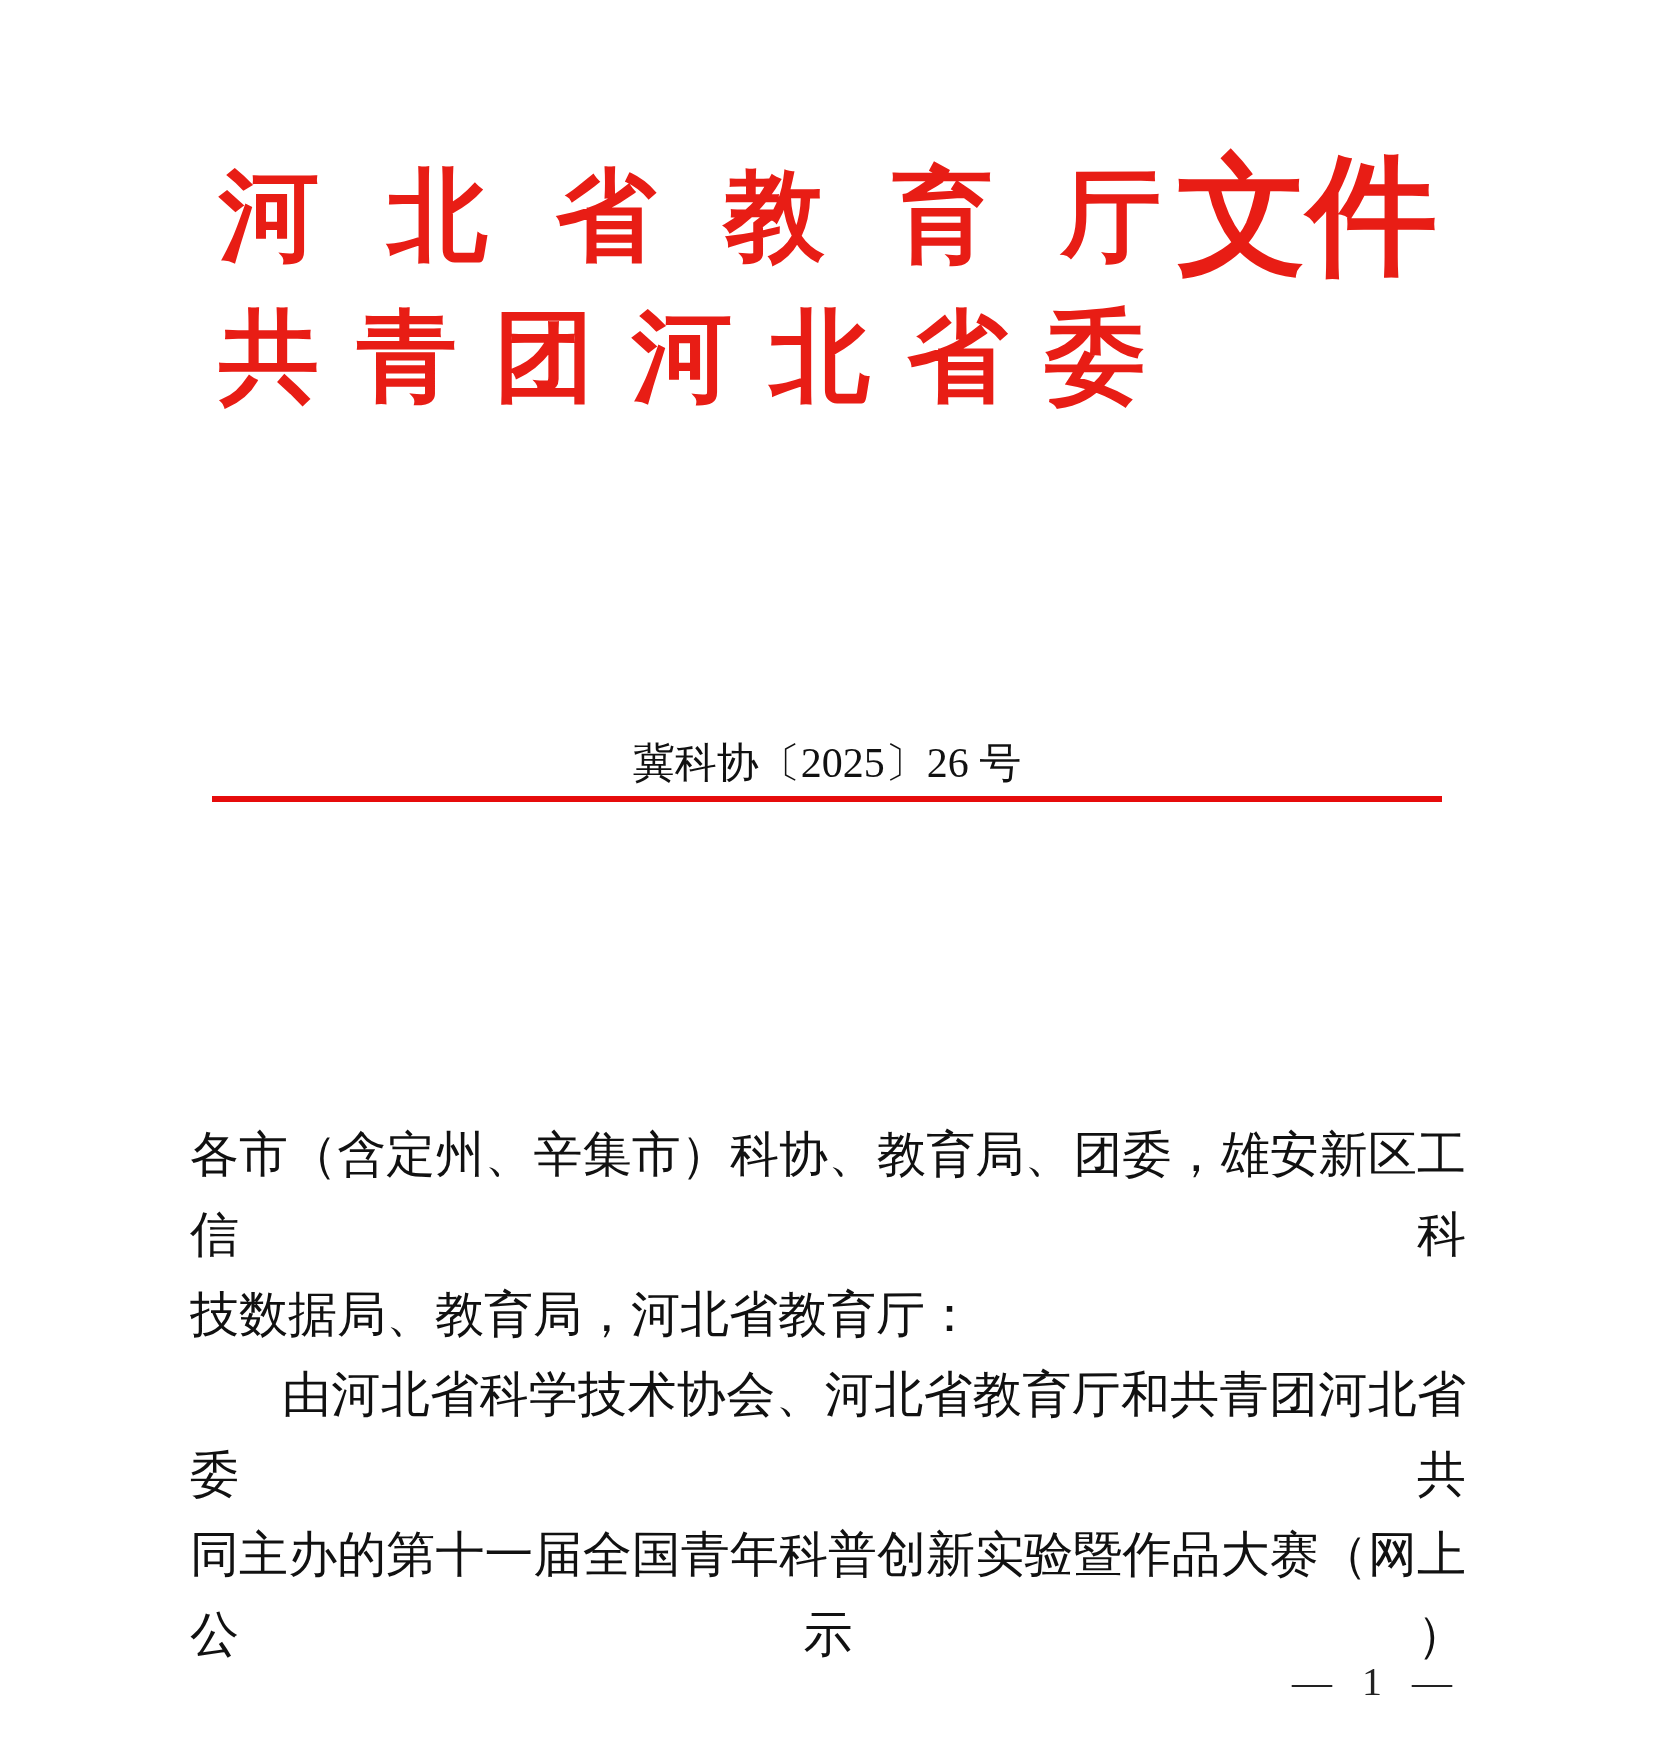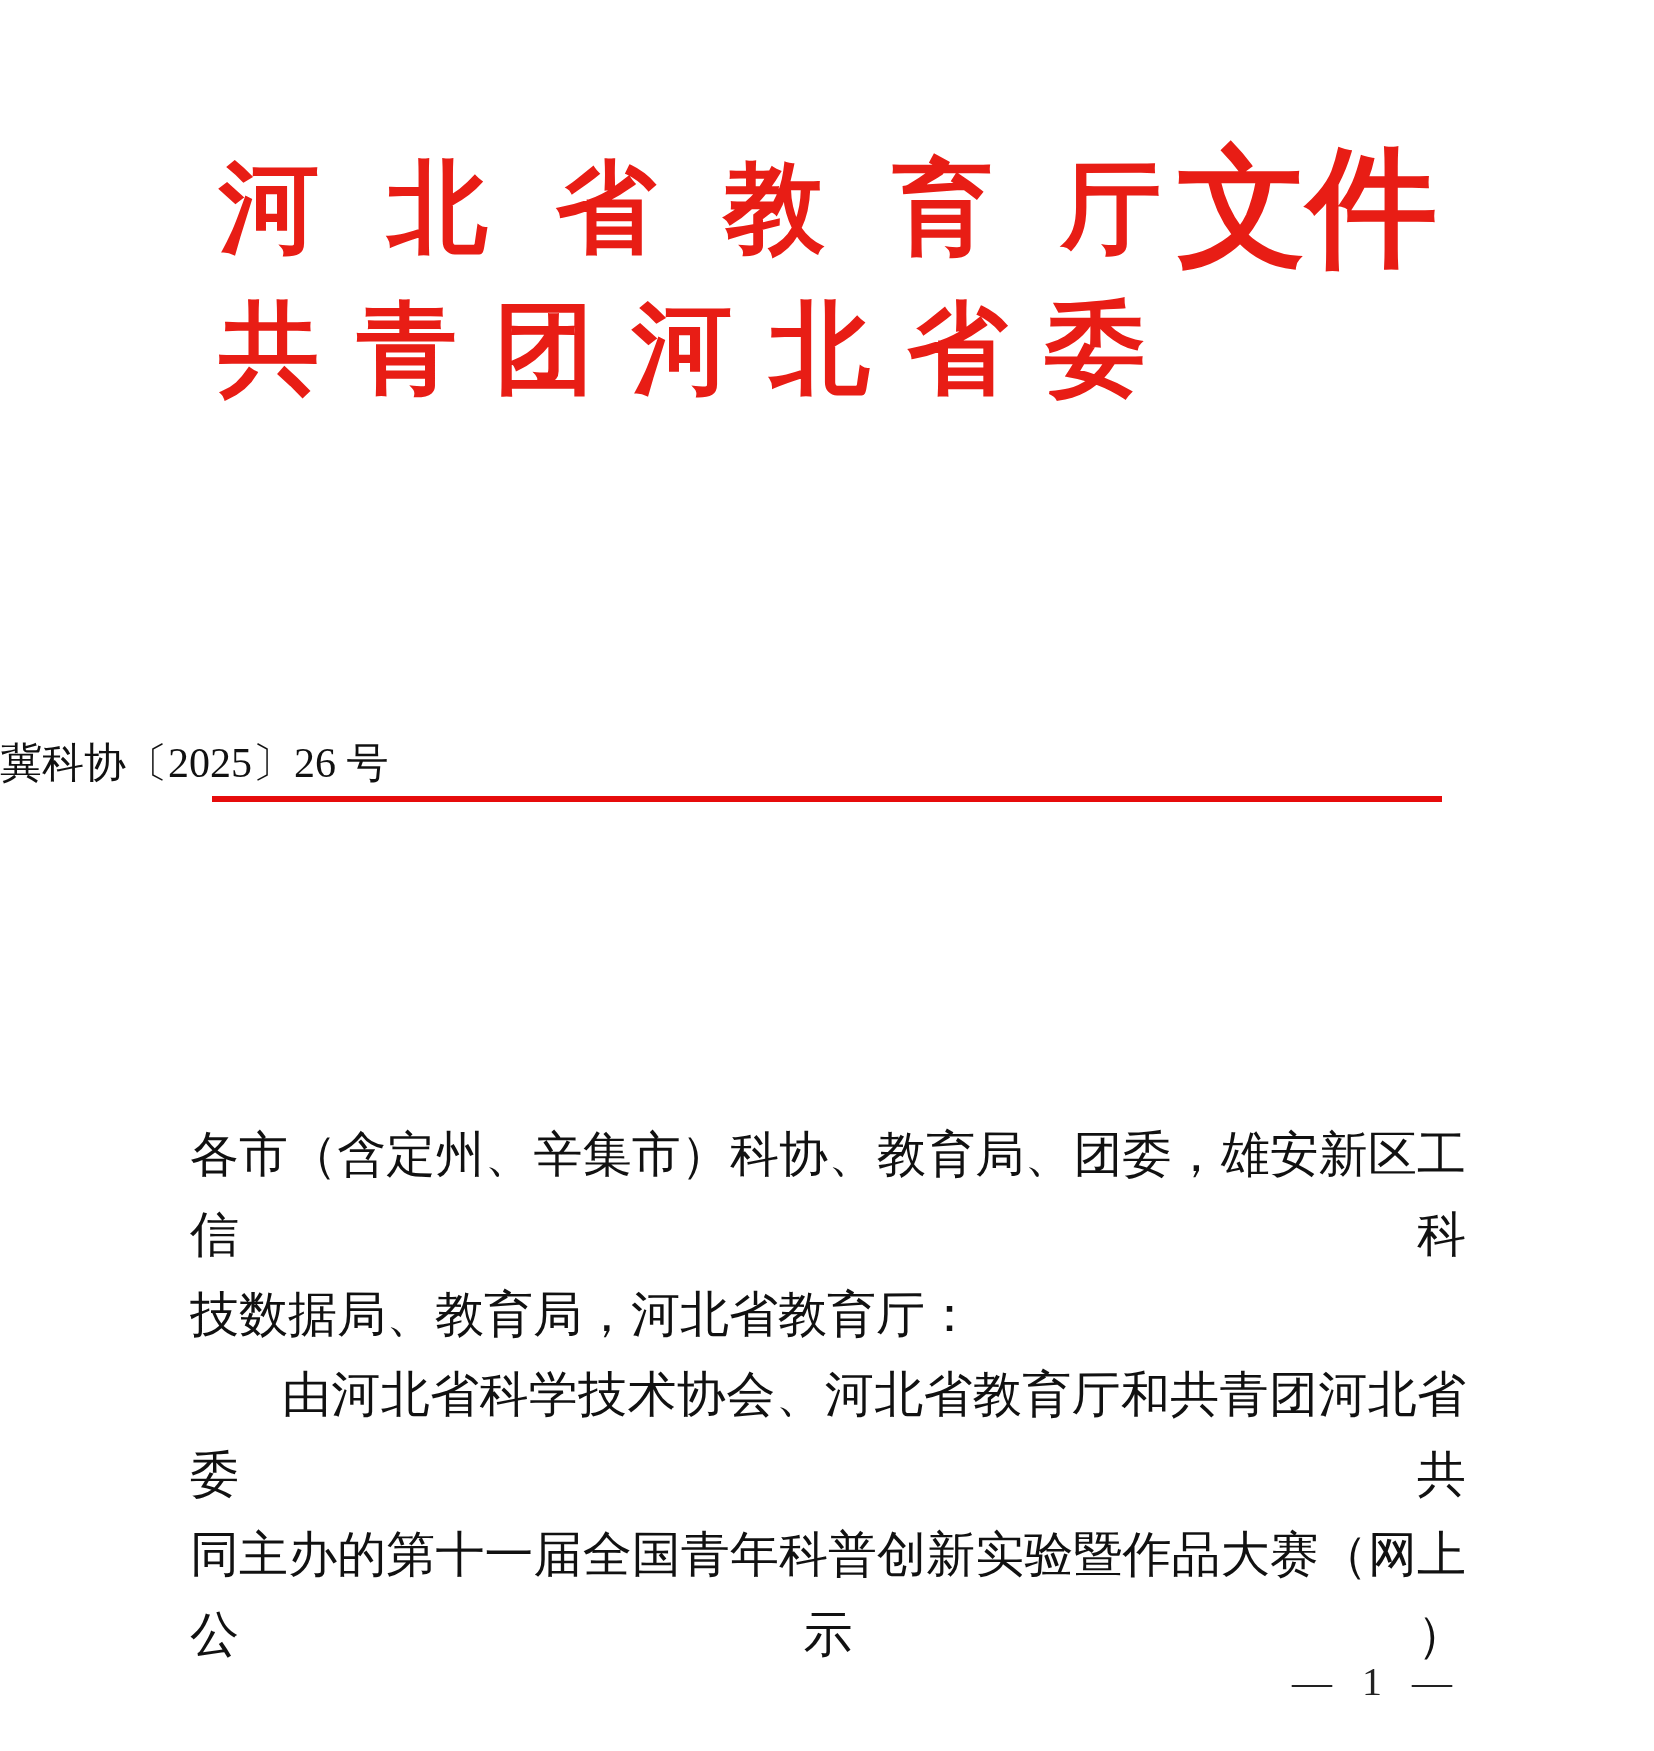--- a/index.html
+++ b/index.html
@@ -15,31 +15,31 @@
     position:absolute;left:219px;top:124px;
     color:var(--accent,#e81d15);
     font-weight:700;
   }
   .org-line{
     font-size:100px;line-height:1.05;
     text-align:justify;text-align-last:justify;
     white-space:nowrap;
   }
   .org1{width:926px;}
-  .row2{display:flex;align-items:center;margin-top:16px;}
+  .row2{display:flex;align-items:center;margin-top:24px;}
   .org2{width:942px;}
   .wenjian{
     font-size:130px;line-height:1.05;margin-left:16px;
     white-space:nowrap;font-weight:700;
   }
   .org3{width:926px;margin-top:20px;}
   
   .doc-number{
     position:absolute;left:0;top:738px;width:1654px;
-    text-align:left;font-size:42px;line-height:1.2;color:#111;
+    text-align:center;font-size:42px;line-height:1.2;color:#111;
   }
   
   .red-line{
     position:absolute;left:212px;top:796px;
     width:1230px;height:6px;
     background:var(--line,#e60c0c);
   }
   
   .title-block{
     position:absolute;left:0;top:870px;width:1654px;

